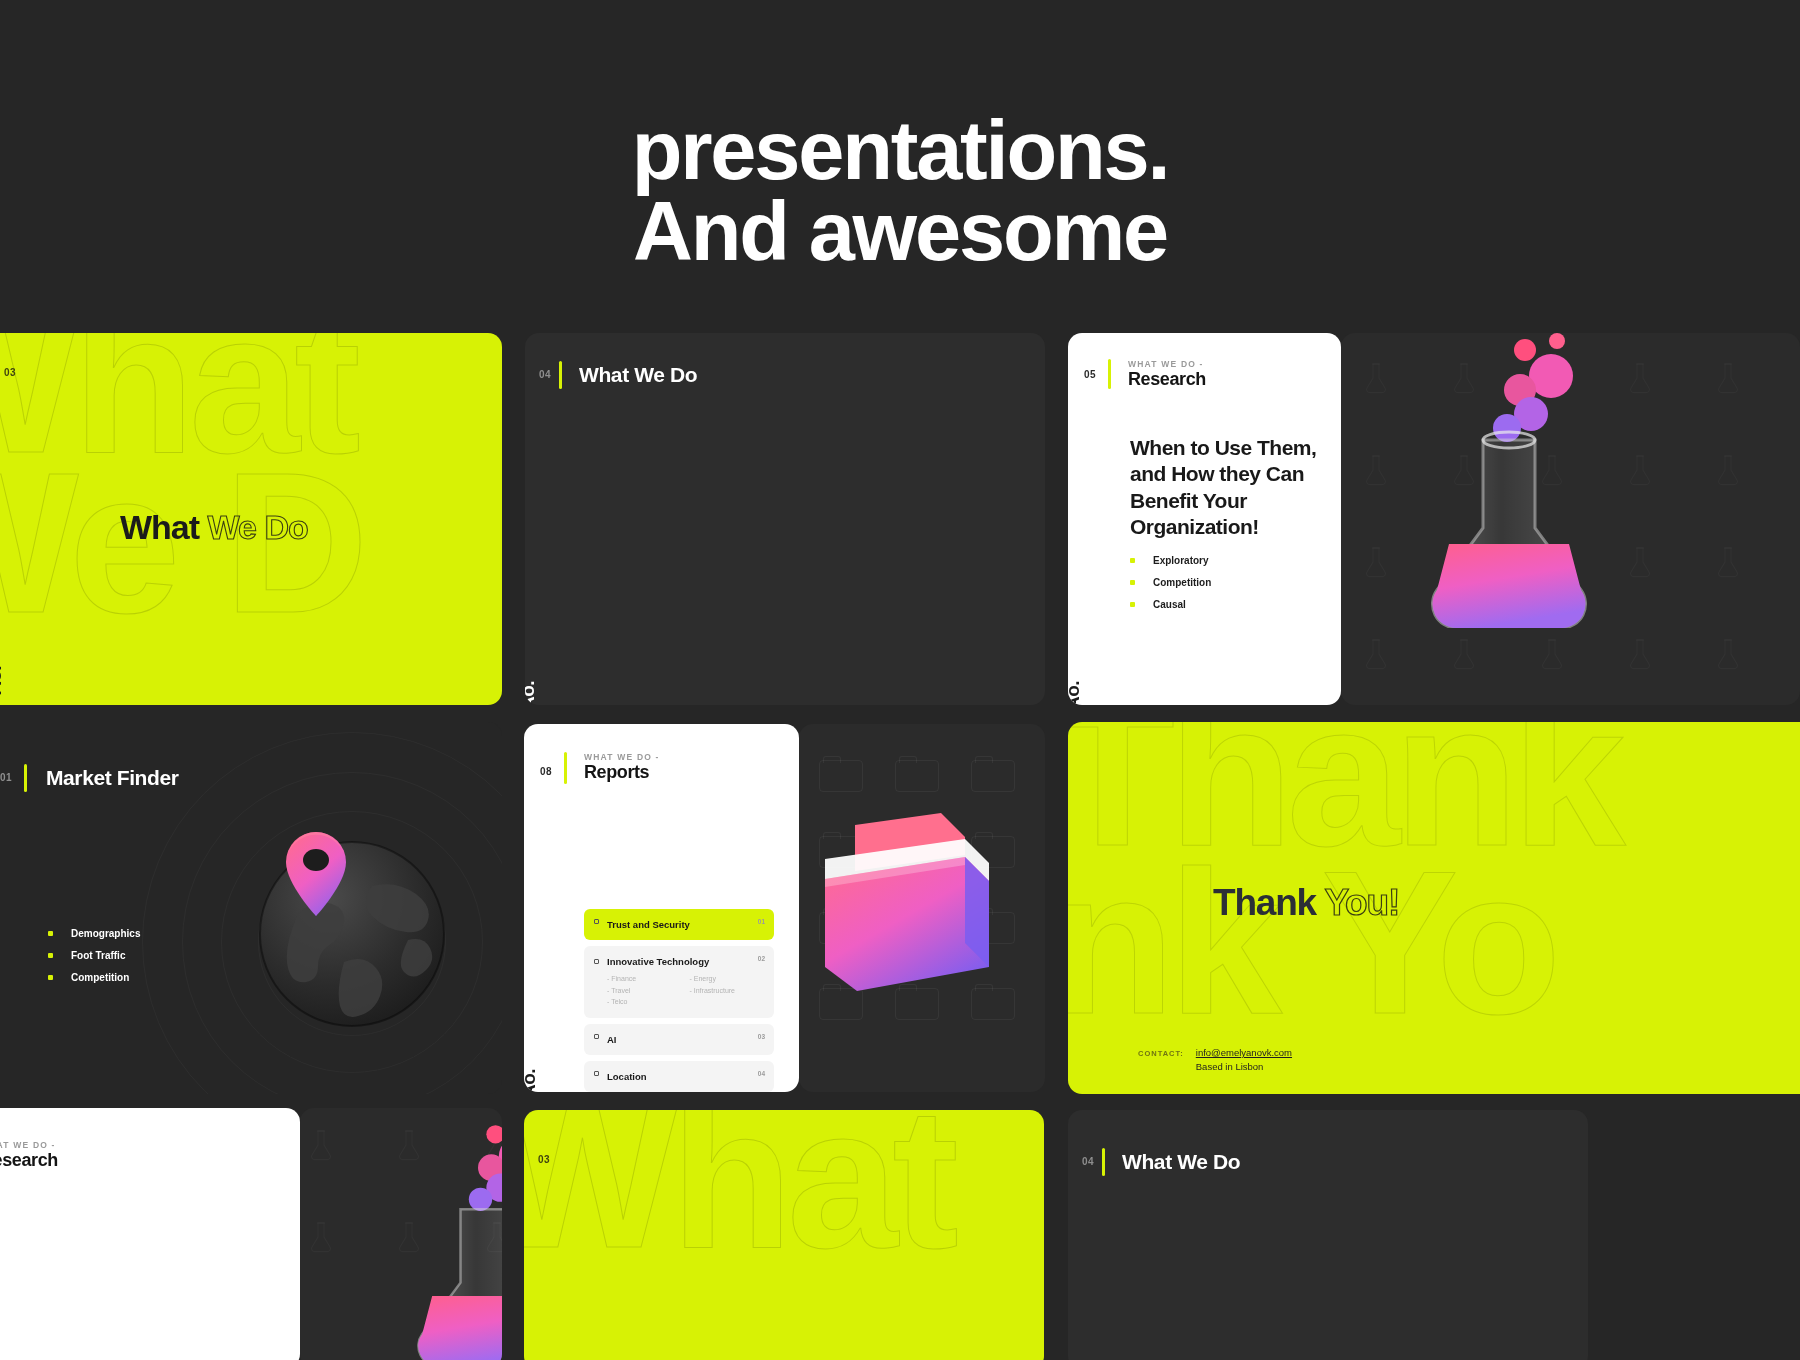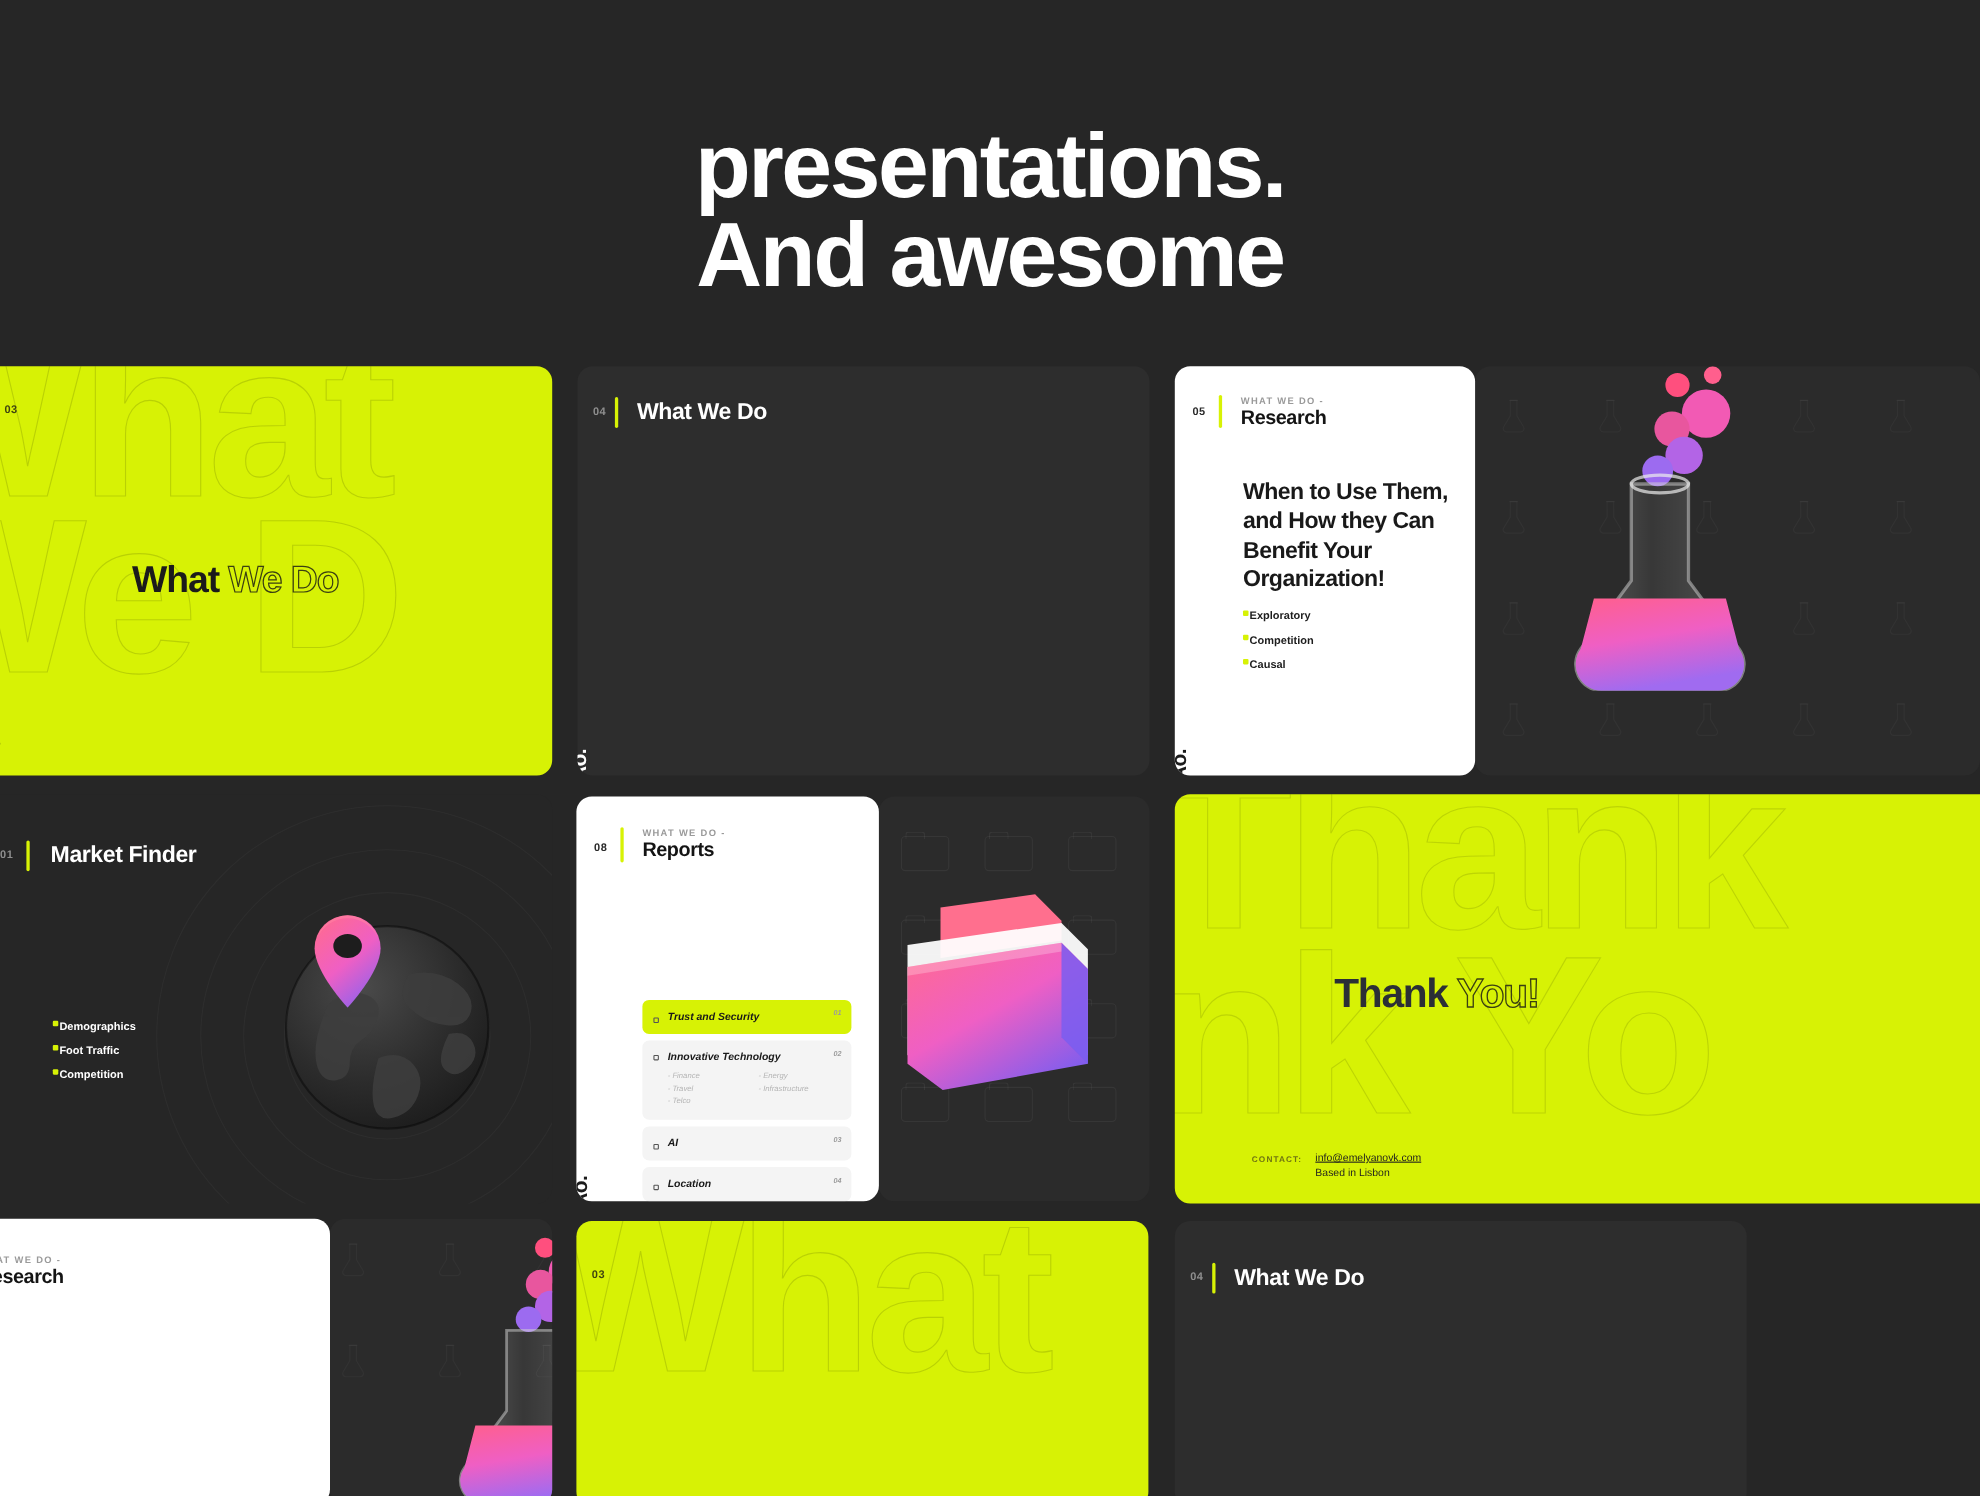--- a/index.html
+++ b/index.html
@@ -64,21 +64,21 @@
   .hdr-title{ color:#fff; font-size:21px; font-weight:bold; letter-spacing:-0.4px; }
 
   
   #slide-research{ left:1068px; top:333px; width:273px; height:372px; background:#fff; }
   #slide-research-bg{ left:1341px; top:333px; width:459px; height:372px; }
   .res-h1{
     position:absolute; left:62px; top:102px; width:200px;
     font-size:21px; font-weight:bold; color:#191919; line-height:1.25; letter-spacing:-0.5px;
   }
   .bullets{ position:absolute; left:62px; top:222px; }
-  .bullet{ display:flex; gap:1px; margin-bottom:11px; }
+  .bullet{ display:flex; align-items:center; gap:18px; margin-bottom:11px; }
   .bullet .dot{ width:5px; height:5px; background:#d7f205; border-radius:1px; }
   .bullet span{ font-size:10px; font-weight:bold; color:#1d1d1d; }
 
   
   #slide-market{ left:-80px; top:722px; width:582px; height:372px; background:#262626; }
   .mf-rings{ position:absolute; right:-60px; top:10px; width:420px; height:420px; }
   .mf-rings i{
     position:absolute; border:1px solid rgba(255,255,255,.035); border-radius:50%;
     left:50%; top:50%; transform:translate(-50%,-50%);
   }
@@ -92,21 +92,21 @@
   
   #slide-reports{ left:524px; top:724px; width:275px; height:368px; background:#fff; }
   #slide-reports-bg{ left:799px; top:724px; width:246px; height:368px; }
   .rep-h1{
     position:absolute; left:62px; top:88px; width:180px;
     font-size:20px; font-weight:bold; color:#141414; line-height:1.28; letter-spacing:-0.6px;
   }
   .rep-list{ position:absolute; left:60px; top:185px; width:190px; }
   .rep-item{
     position:relative; border-radius:6px; background:#f4f4f4; margin-bottom:6px;
-    padding:10px 10px 10px 10px; display:flex; align-items:flex-end;font-style:italic;
+    padding:10px 10px 10px 10px; display:flex; align-items:flex-start;
   }
   .rep-item.active{ background:#d7f205; }
   .rep-sq{
     width:5px; height:5px; border:1px solid #555; margin-right:8px; flex:none; border-radius:1px;
   }
   .rep-name{ font-size:9.5px; font-weight:bold; color:#191919; }
   .rep-idx{ position:absolute; right:9px; top:9px; font-size:6.5px; color:#9b9b9b; font-weight:bold; }
   .rep-sub{ margin:6px 0 0 13px; display:flex; flex-wrap:wrap; width:165px; }
   .rep-sub b{ font-weight:normal; font-size:7px; color:#b4b4b4; width:50%; line-height:1.65; }
   .rep-item.col{ display:block; }

